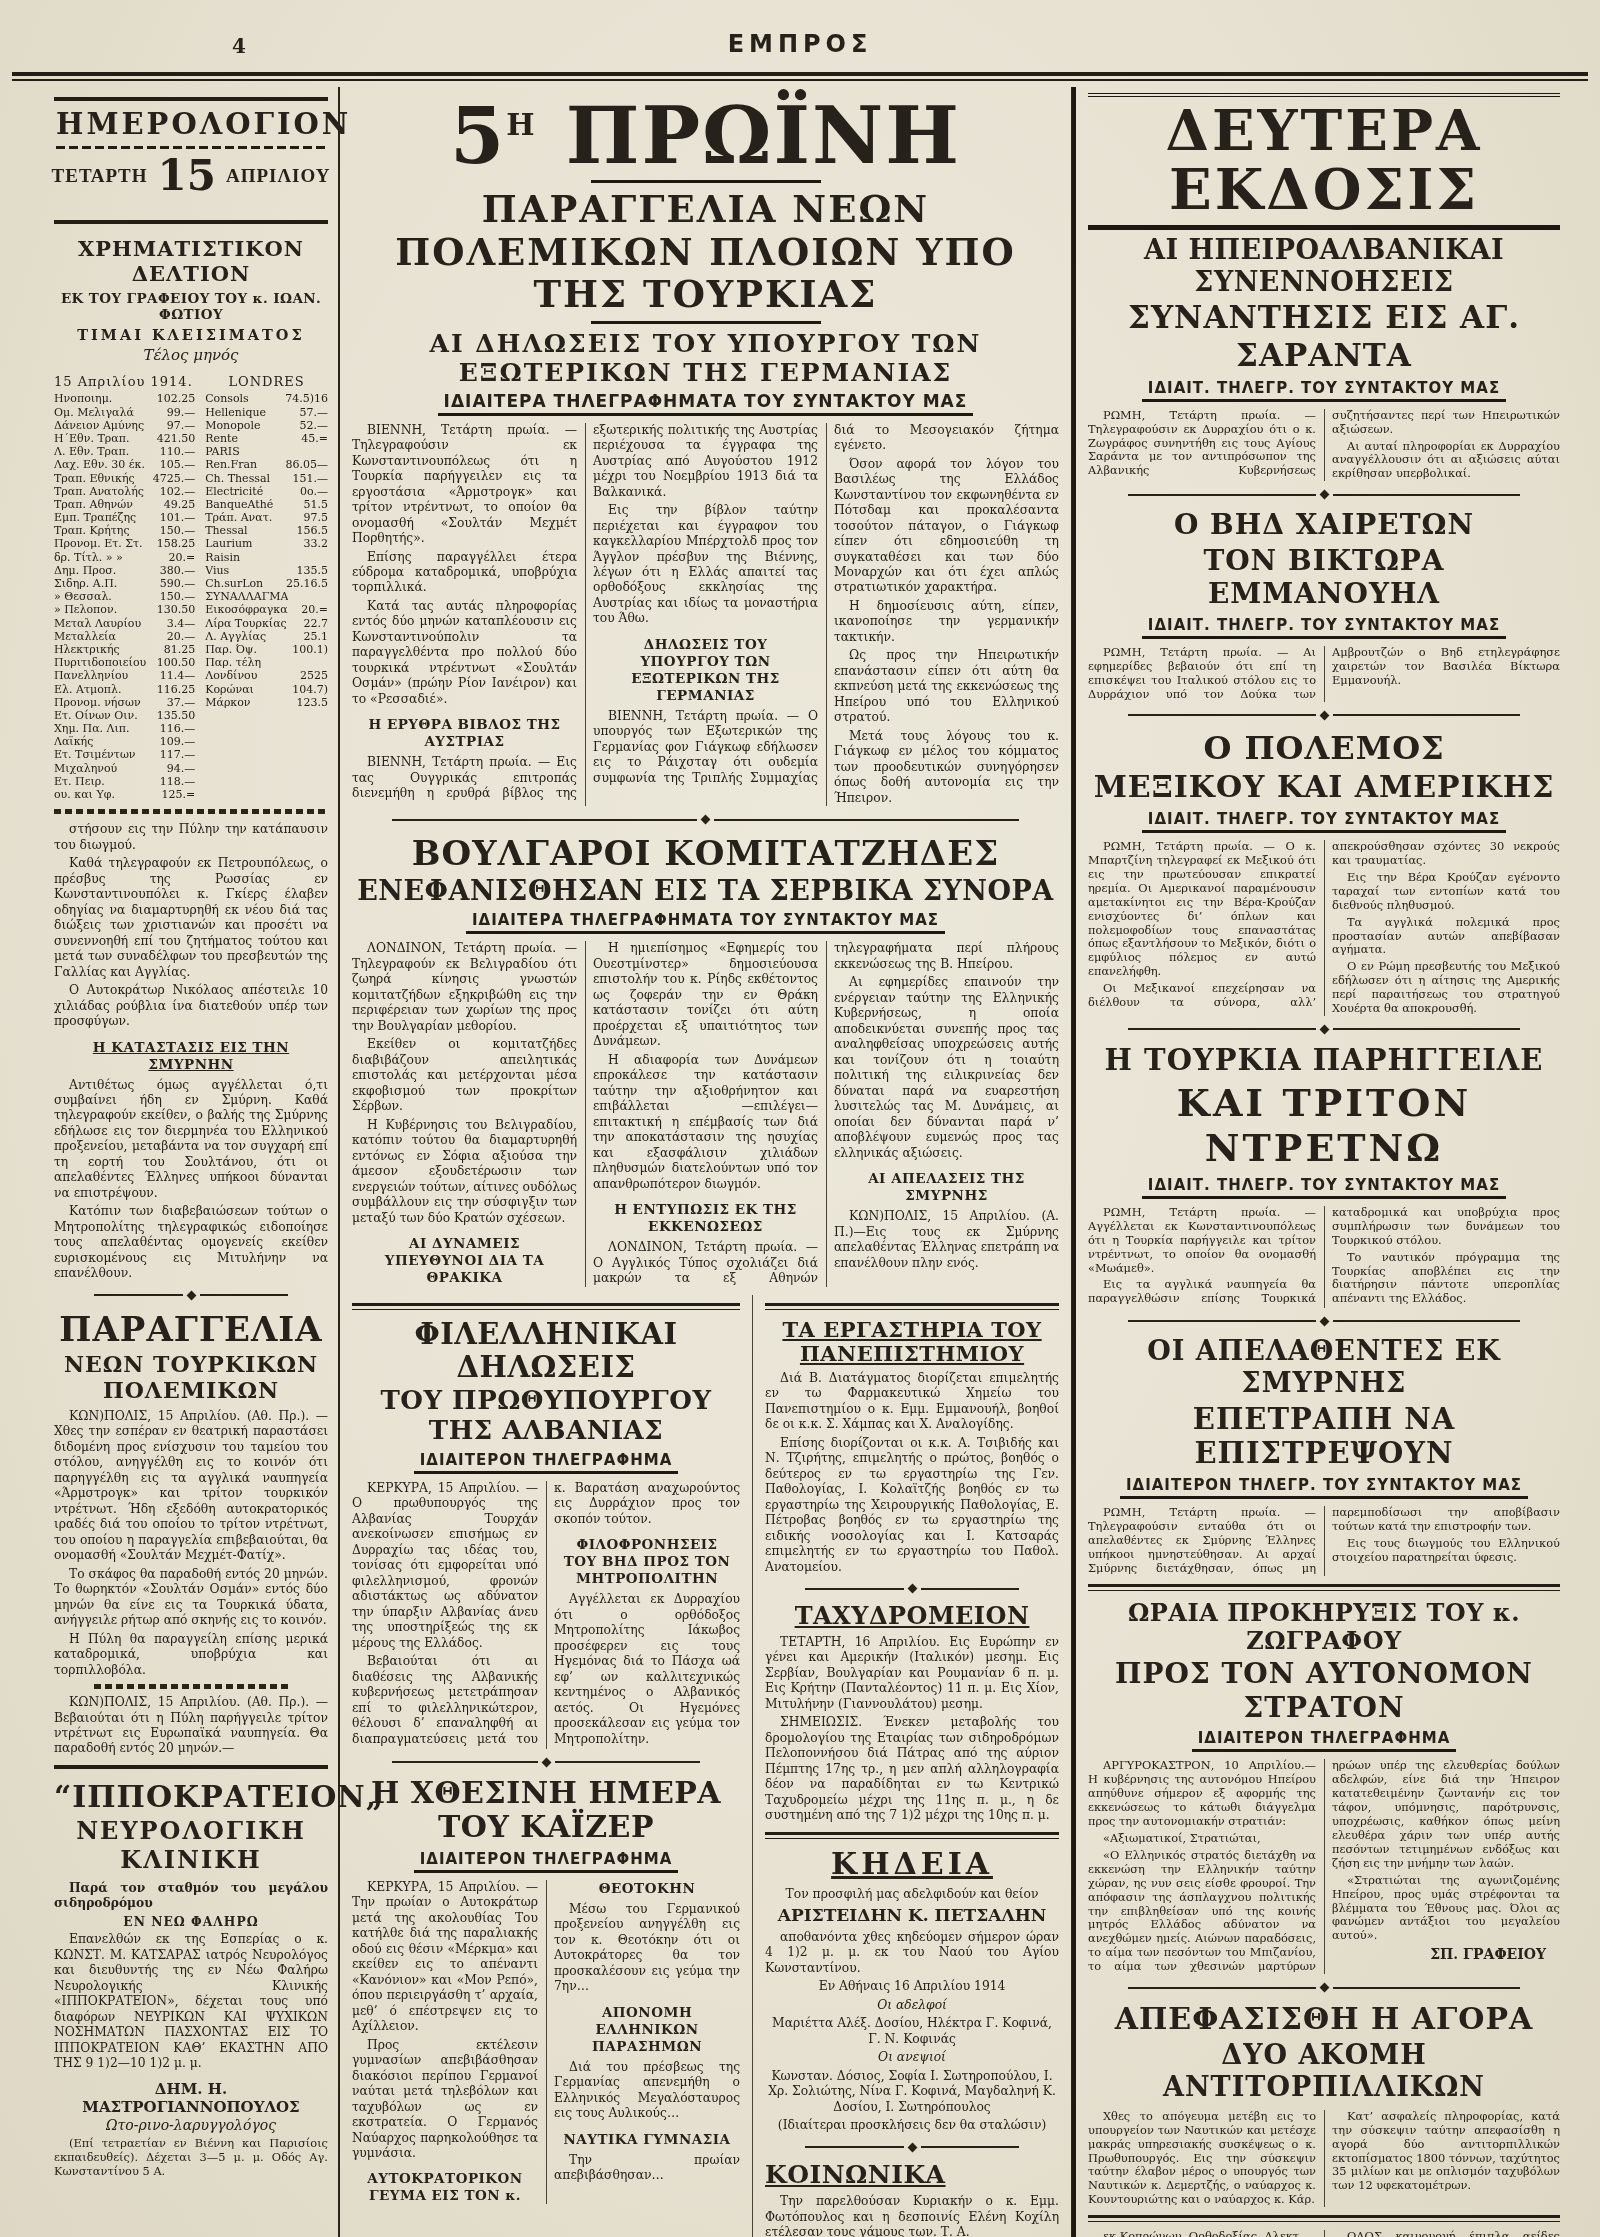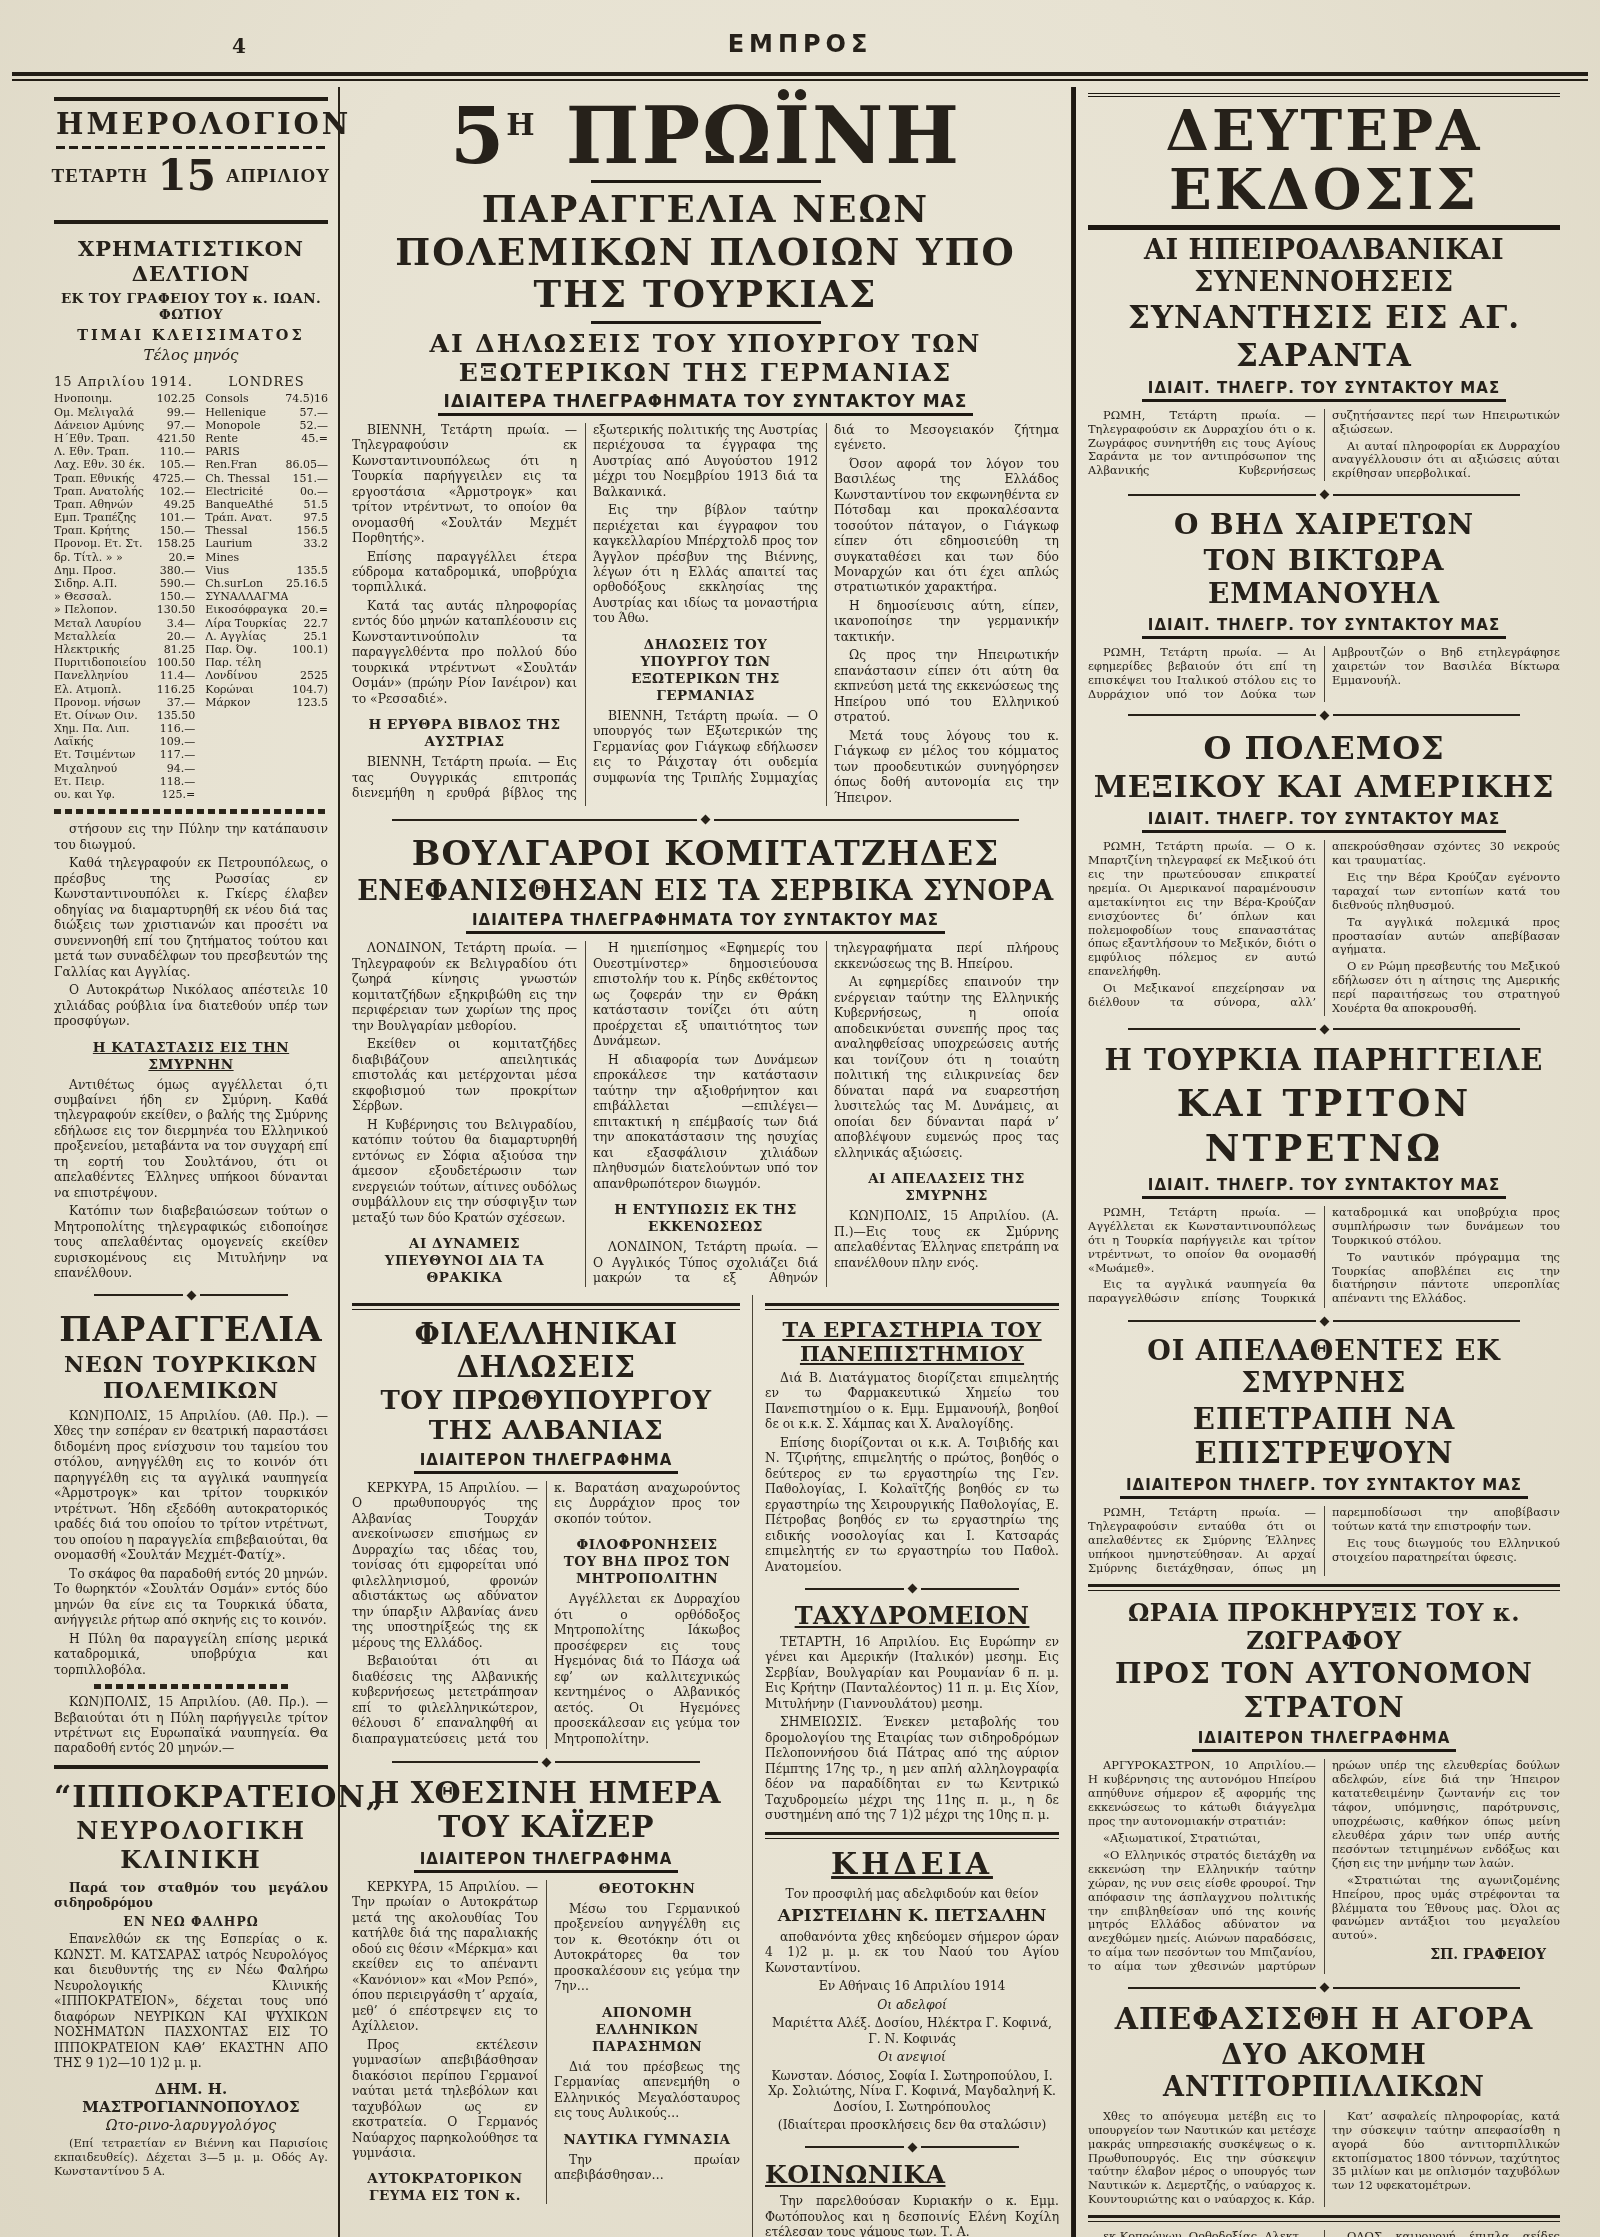--- a/index.html
+++ b/index.html
@@ -282,21 +282,21 @@
                 </div>
                 <div class="mrow">
                   <span class="mn">Thessal</span>
                   <span class="mv">156.5</span>
                 </div>
                 <div class="mrow">
                   <span class="mn">Laurium</span>
                   <span class="mv">33.2</span>
                 </div>
                 <div class="mrow">
-                  <span class="mn">Mines</span>
+                  <span class="mn">Raisin</span>
                   <span class="mv"></span>
                 </div>
                 <div class="mrow">
                   <span class="mn">Vius</span>
                   <span class="mv">135.5</span>
                 </div>
                 <div class="mrow">
                   <span class="mn">Ch.surLon</span>
                   <span class="mv">25.16.5</span>
                 </div>

